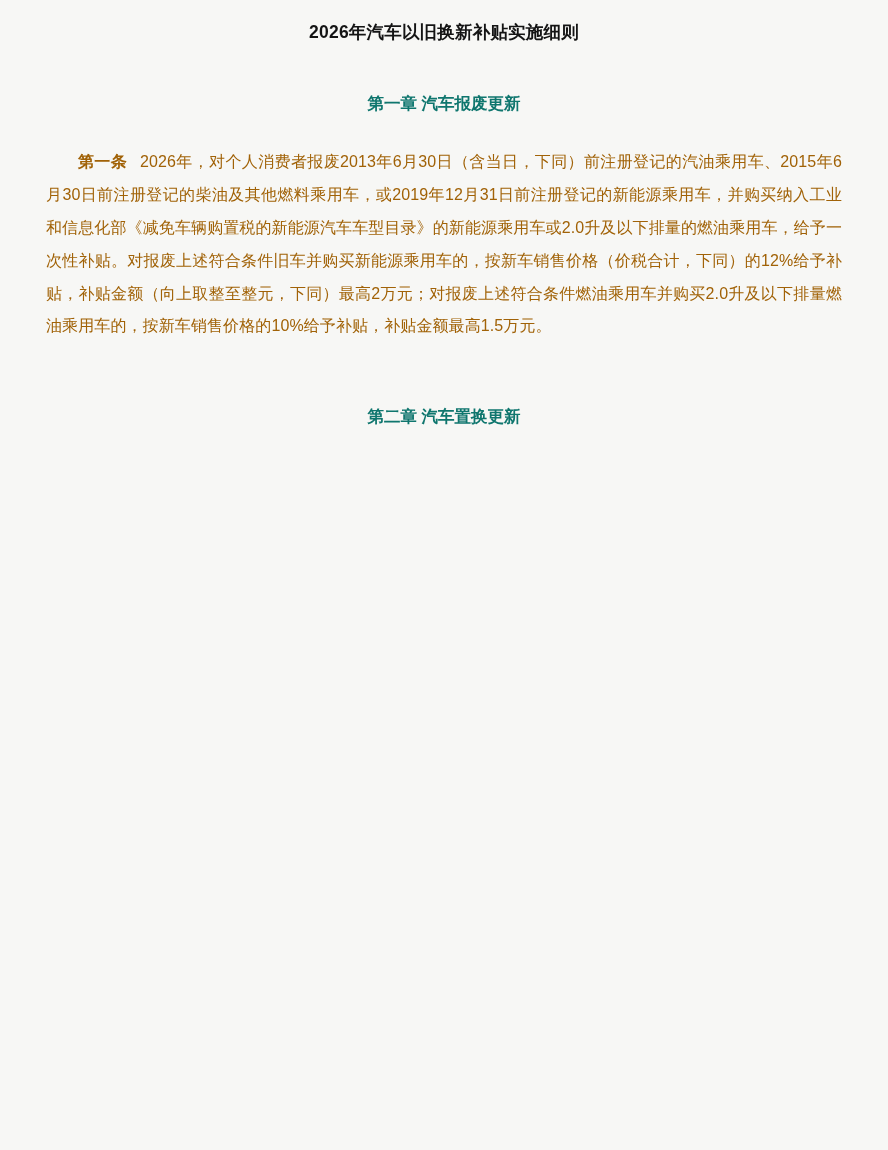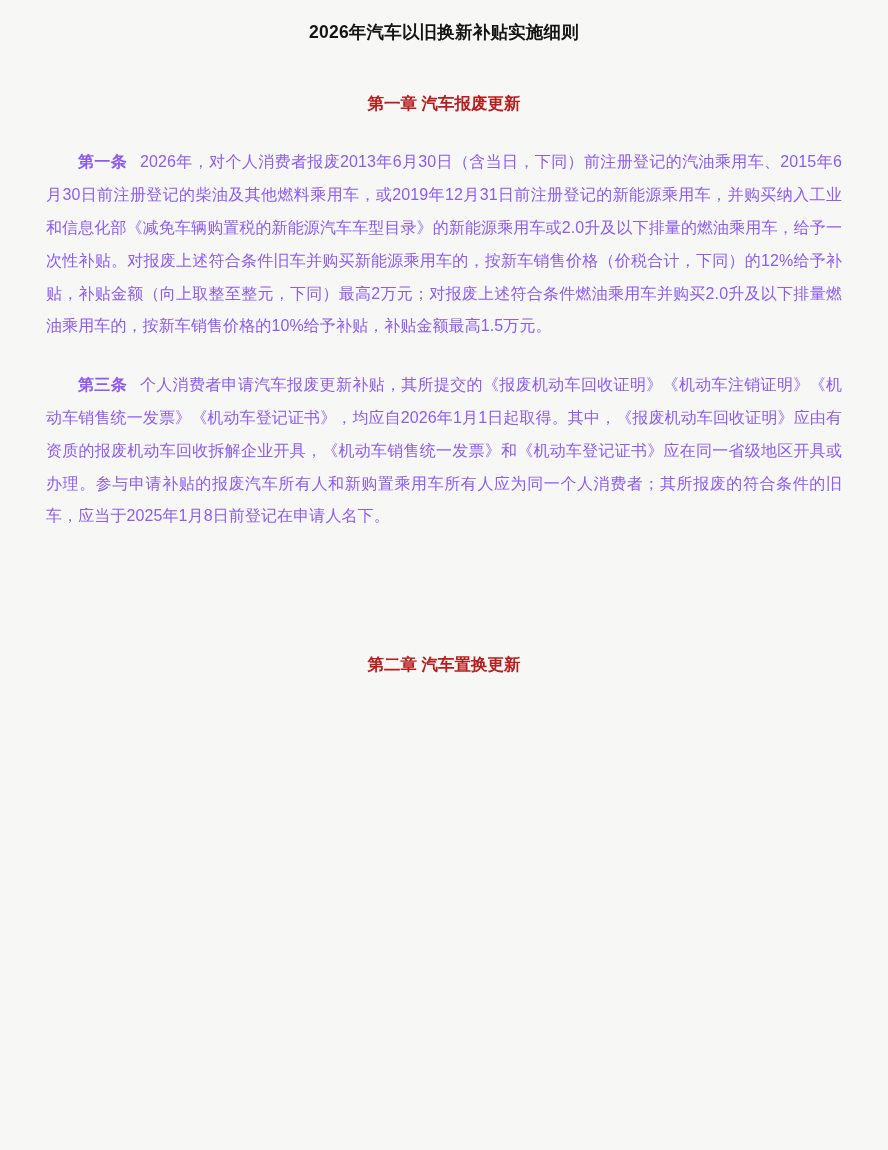--- a/index.html
+++ b/index.html
@@ -29,33 +29,33 @@
     margin: 4px 0 0 0;
     line-height: 1.6;
     color: #141414;
   }
   .chapter-heading {
     text-align: center;
     font-size: 16.5px;
     font-weight: bold;
     margin: 44px 0 0 0;
     line-height: 1.6;
-    color: #b91c1c;
+    color: #0f766e;
   }
   .chapter-heading.second {
-    margin-top: 118px;
+    margin-top: 60px;
   }
   .para {
     font-size: 16px;
     line-height: 2.05;
     text-align: justify;
     text-justify: inter-ideograph;
     margin: 26px 0 0 0;
     text-indent: 2em;
-    color: #8b5cf6;
+    color: #a16207;
     letter-spacing: 0.1px;
   }
   .para.first-of-chapter {
     margin-top: 30px;
   }
   .art-label {
     font-weight: bold;
   }
 </style>
 </head>
@@ -66,21 +66,17 @@
   <h1 class="doc-title">2026年汽车以旧换新补贴实施细则</h1>
 
   <h2 class="chapter-heading">第一章  汽车报废更新</h2>
 
   <p class="para first-of-chapter">
     <span class="art-label">第一条 </span>
     <span>2026年，对个人消费者报废2013年6月30日（含当日，下同）前注册登记的汽油乘用车、2015年6月30日前注册登记的柴油及其他燃料乘用车，或2019年12月31日前注册登记的新能源乘用车，并购买纳入工业和信息化部《减免车辆购置税的新能源汽车车型目录》的新能源乘用车或2.0升及以下排量的燃油乘用车，给予一次性补贴。对报废上述符合条件旧车并购买新能源乘用车的，按新车销售价格（价税合计，下同）的12%给予补贴，补贴金额（向上取整至整元，下同）最高2万元；对报废上述符合条件燃油乘用车并购买2.0升及以下排量燃油乘用车的，按新车销售价格的10%给予补贴，补贴金额最高1.5万元。</span>
   </p>
 
 
-  <p class="para">
-    <span class="art-label">第三条 </span>
-    <span>个人消费者申请汽车报废更新补贴，其所提交的《报废机动车回收证明》《机动车注销证明》《机动车销售统一发票》《机动车登记证书》，均应自2026年1月1日起取得。其中，《报废机动车回收证明》应由有资质的报废机动车回收拆解企业开具，《机动车销售统一发票》和《机动车登记证书》应在同一省级地区开具或办理。参与申请补贴的报废汽车所有人和新购置乘用车所有人应为同一个人消费者；其所报废的符合条件的旧车，应当于2025年1月8日前登记在申请人名下。</span>
-  </p>
 
   <h2 class="chapter-heading second">第二章  汽车置换更新</h2>
 
 
 </div>
 
 </body></html>

